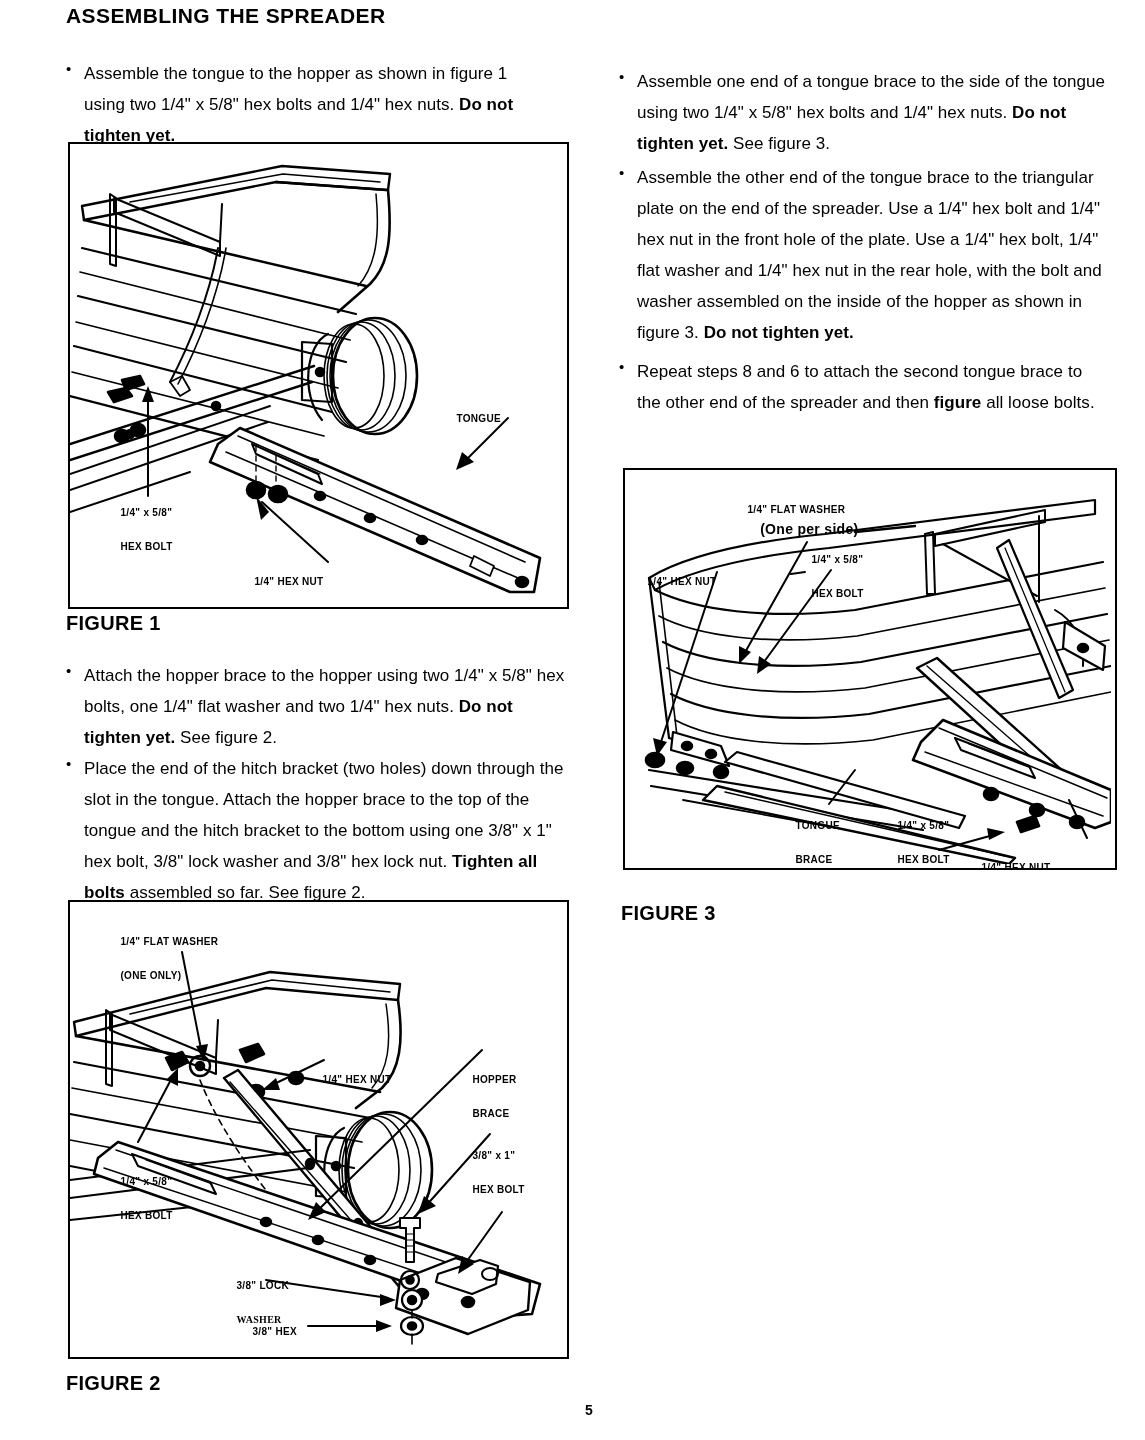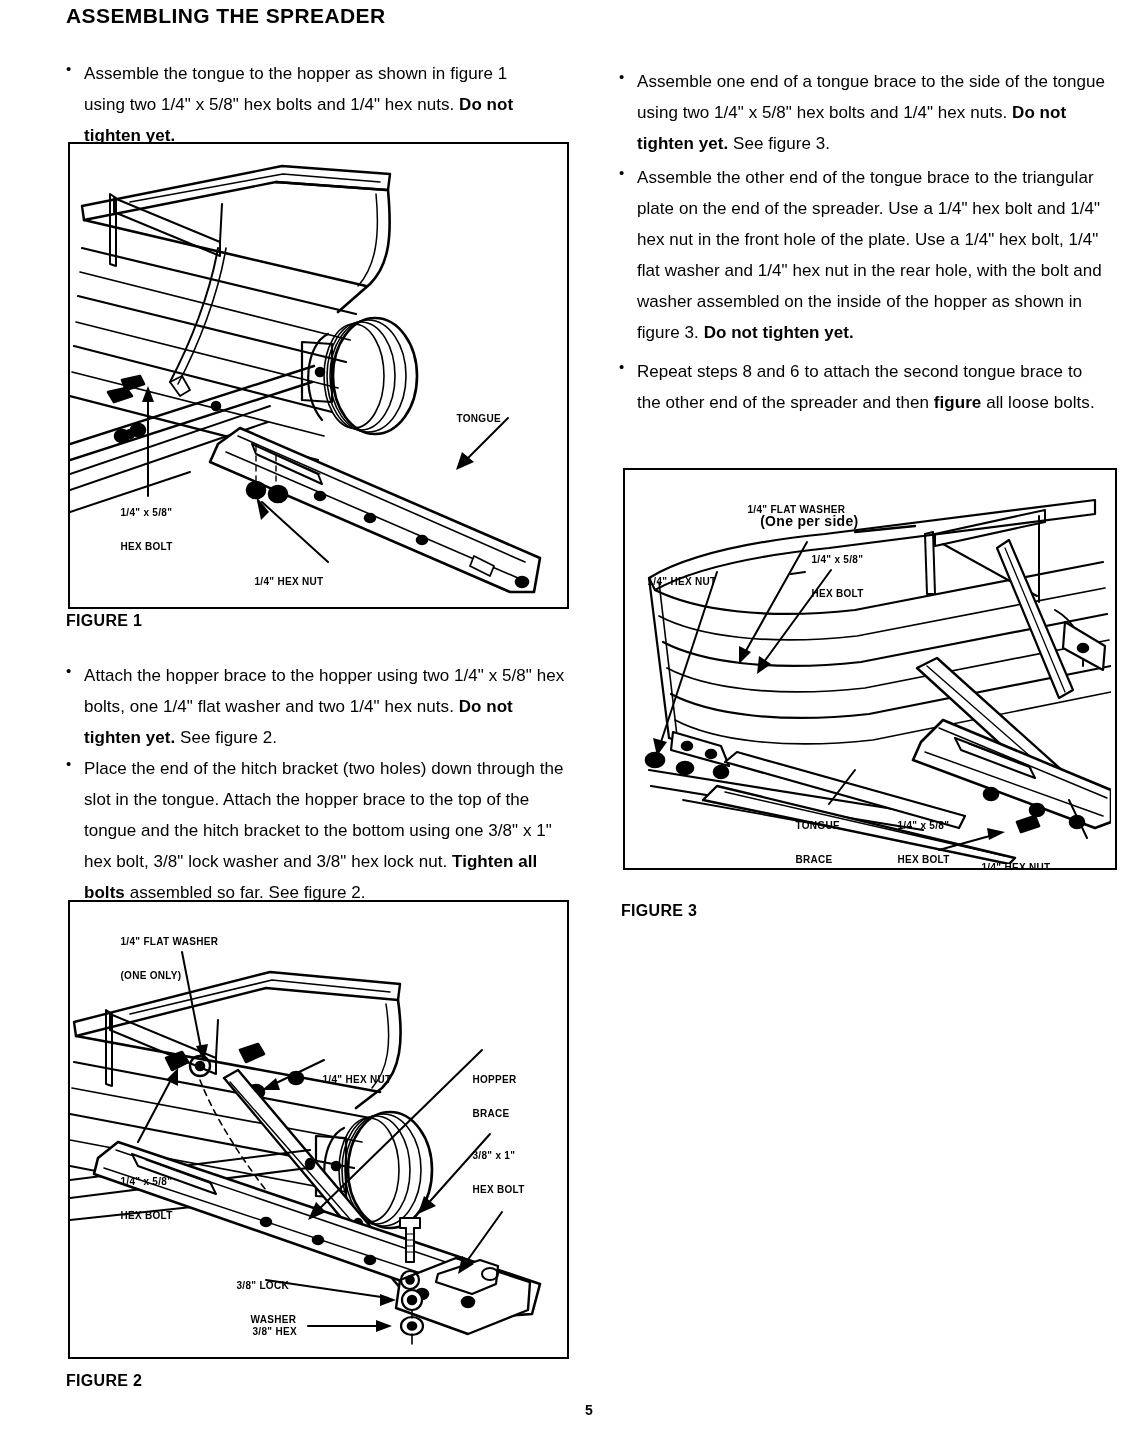--- a/index.html
+++ b/index.html
@@ -19,21 +19,21 @@
   .bullet-block{position:absolute;display:flex;}
   .bullet-dot{
     width:18px;flex:0 0 18px;font-size:15px;line-height:22px;
     text-align:left;
   }
   .bullet-text{
     font-size:17px;line-height:31px;letter-spacing:.05px;
   }
   .bullet-text b{font-weight:bold;}
 
-  .fig-caption{position:absolute;font-size:16px;font-weight:bold;letter-spacing:.3px;}
+  .fig-caption{position:absolute;font-size:20px;font-weight:bold;letter-spacing:.3px;}
   .page-num{position:absolute;font-size:14px;font-weight:bold;}
 
   
   .fig-box{position:absolute;border:2.5px solid #000;background:#fff;overflow:hidden;}
 
   
   .lbl{
     position:absolute;font-size:10px;font-weight:bold;
     line-height:17px;letter-spacing:.3px;white-space:pre;
   }
@@ -302,21 +302,21 @@
     </div>
 
     <div class="lbl" style="left:384px;top:228px;">
       <span>3/8" x 1"</span><br>
       <span>HEX BOLT</span>
     </div>
 
 
     <div class="lbl" style="left:148px;top:358px;">
       <span>3/8" LOCK</span><br>
-      <span style="margin-left:14px;display:inline-block;">WASHER</span>
+      <span style="display:inline-block;font-family:Liberation Serif, serif;">WASHER</span>
     </div>
 
     <div class="lbl" style="left:164px;top:404px;">
       <span>3/8" HEX</span><br>
       <span>LOCKNUT</span>
     </div>
   </div>
 
   <div class="fig-caption" style="left:66px;top:1372px;">FIGURE 2</div>
 
@@ -400,21 +400,21 @@
         <path d="M 380 362 L 364 370 L 362 358 Z" fill="#000" stroke="none"></path>
 
         <path d="M 462 368 L 444 330" stroke-width="2"></path>
       </g>
     </svg>
 
     <div class="lbl" style="left:104px;top:14px;">
       <span>1/4" FLAT WASHER</span>
     </div>
 
-    <div class="lbl mixed" style="left:110px;top:26px;text-align:center;">
+    <div class="lbl mixed" style="left:110px;top:34px;text-align:center;">
       <span>(One per side)</span>
     </div>
 
     <div class="lbl" style="left:4px;top:86px;">
       <span>1/4" HEX NUT</span>
     </div>
 
     <div class="lbl" style="left:168px;top:64px;">
       <span>1/4" x 5/8"</span><br>
       <span>HEX BOLT</span>

